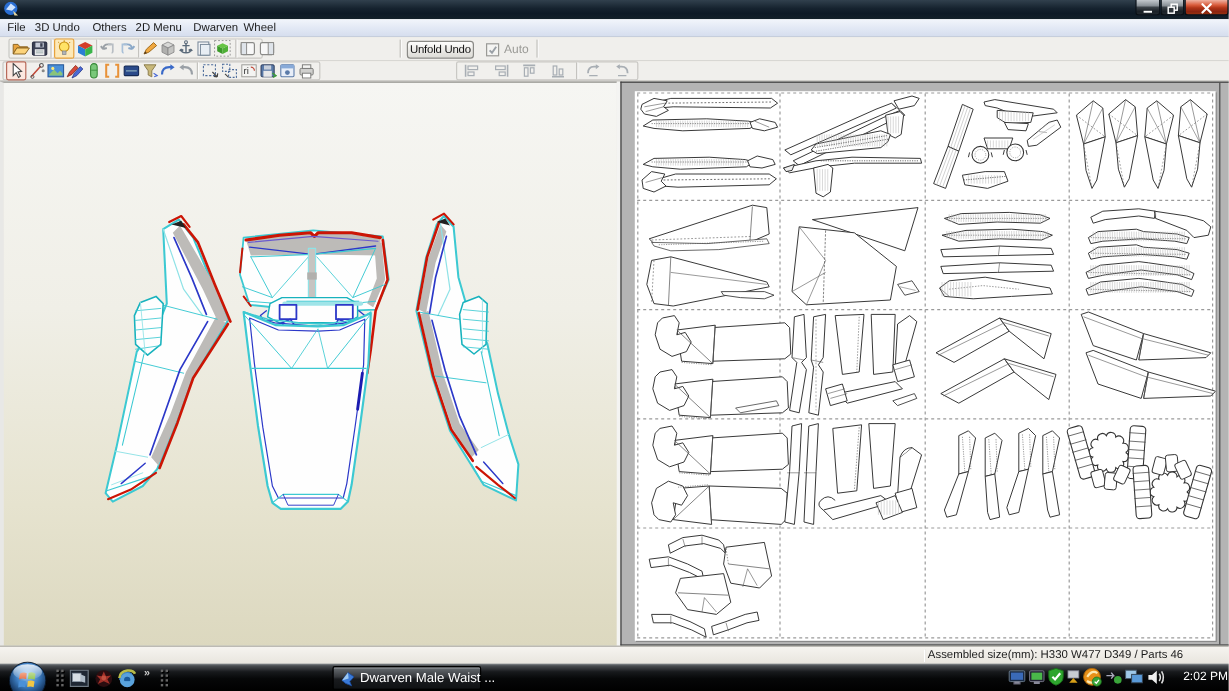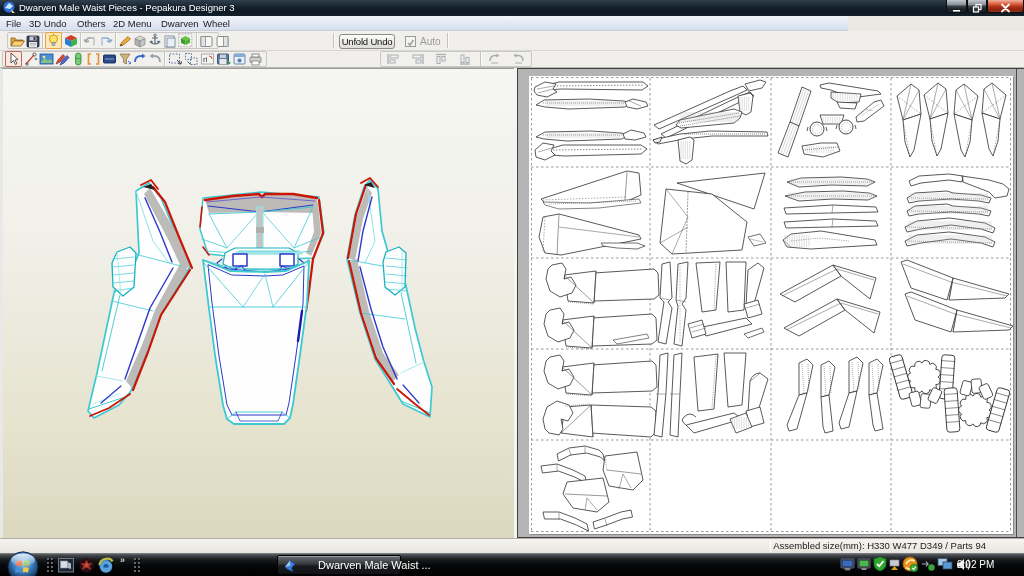--- a/index.html
+++ b/index.html
@@ -14,21 +14,21 @@
   #app-icon { left:3px; top:1px; width:14px; height:14px; }
   .winbtn { top:0; height:13px; border:1px solid #0a0f14; border-top:none; }
   #btn-min { left:946px; width:21px; border-radius:0 0 3px 3px;
     background:linear-gradient(180deg,#c3c8cd 0%,#8b9298 38%,#3a4147 52%,#1a2026 78%,#22282e 100%); }
   #btn-max { left:967px; width:20px; border-radius:0 0 3px 3px;
     background:linear-gradient(180deg,#c3c8cd 0%,#8b9298 38%,#3a4147 52%,#1a2026 78%,#22282e 100%); }
   #btn-close { left:987px; width:37px; border-radius:0 0 3px 3px;
     background:linear-gradient(180deg,#efb2a2 0%,#d95b3b 35%,#b03418 55%,#8c2410 80%,#97310f 100%); }
 
   
-  #menubar { left:0; top:16px; width:848px; height:15px;
+  #menubar { left:0; top:16px; width:1024px; height:15px;
     background:linear-gradient(180deg,#f2f5fb 0%,#e3e9f5 50%,#d6deee 100%);
     border-bottom:1px solid #c6cedc; }
   .menuitem { position:absolute; top:0; font-size:9.5px; line-height:15px; color:#1a1a1a; }
 
   
   #toolbar1 { left:0; top:31px; width:1024px; height:20px; background:#f0efec; border-bottom:1px solid #d8d7d3; }
   #toolbar2 { left:0; top:51px; width:1024px; height:17px; background:#f0efec; border-bottom:1px solid #b9b8b4; }
 
   
   #view3d { left:0; top:68px; width:514px; height:470px;
@@ -47,32 +47,31 @@
   #taskbar { left:0; top:553px; width:1024px; height:23px;
     background:linear-gradient(180deg,#8a8f93 0%,#494d51 8%,#17191c 30%,#060708 55%,#000 100%); }
   .taskbtn { position:absolute; top:2px; height:20px; border-radius:2px; color:#fff; font-size:11px; }
   #btn-zune { left:148px; width:125px;
     background:linear-gradient(180deg,#4e5357 0%,#212428 45%,#0c0e10 55%,#040506 100%);
     border:1px solid #000; box-shadow:inset 0 1px 0 rgba(255,255,255,.25); }
   #btn-dwarven { left:277px; width:124px;
     background:linear-gradient(180deg,#6a6f74 0%,#35383c 45%,#191b1e 55%,#101214 100%);
     border:1px solid #000; box-shadow:inset 0 1px 0 rgba(255,255,255,.35); }
   .tbtext { position:absolute; top:3px; white-space:nowrap; overflow:hidden; }
-  #clock { position:absolute; left:957px; top:6px; color:#fff; font-size:10px; }
+  #clock { position:absolute; left:986px; top:6px; color:#fff; font-size:10px; }
 </style>
 </head>
 <body>
 <div id="screen">
   <div id="titlebar" class="abs">
     <svg id="app-icon" class="abs" viewBox="0 0 14 14">
       <circle cx="6" cy="6" r="5.5" fill="#2a6fd4"></circle>
       <path d="M2 7 L6 2 L10 5 L7 8 Z" fill="#cfe4ff"></path>
       <path d="M8 8 L12 12 L9 12 Z" fill="#e8d9a0"></path>
     </svg>
-    <div id="title-text" class="abs">Dwarven Male Waist Pieces - Pepakura Designer 3</div>
     <div id="btn-min" class="abs winbtn"><svg width="19" height="11" viewBox="0 0 19 11">
           <rect x="6" y="7" width="7" height="1.6" fill="#fff"></rect>
         </svg></div>
     <div id="btn-max" class="abs winbtn"><svg width="18" height="11" viewBox="0 0 18 11">
           <rect x="8" y="1.5" width="5" height="5" fill="none" stroke="#fff" stroke-width="1.2"></rect>
           <rect x="5.5" y="4" width="5" height="5" fill="#30363c" stroke="#fff" stroke-width="1.2"></rect>
         </svg></div>
     <div id="btn-close" class="abs winbtn"><svg width="35" height="11" viewBox="0 0 35 11">
           <path d="M14,1.5 L21,8.5 M21,1.5 L14,8.5" stroke="#fff" stroke-width="1.8" stroke-linecap="round"></path>
         </svg></div>
@@ -1098,21 +1097,21 @@
             <path d="M30.0,73.0 L30.0,80.0" fill="none" stroke="#555" stroke-width="0.5"></path>
             <path d="M64.0,82.0 L76.0,78.0 L92.0,72.0 L102.0,70.0 L103.5,77.0 L93.5,79.0 L77.5,85.0 L65.5,89.0 Z" fill="white" stroke="#303030" stroke-width="0.8" stroke-linejoin="round"></path>
             <path d="M76.0,79.0 L78.0,86.0" fill="none" stroke="#555" stroke-width="0.5"></path>
           </g>
         </svg>
       </div>
   </div>
 
   <div id="statusbar" class="abs">
     <div style="position:absolute;left:770px;top:2px;width:1px;height:11px;background:#c0beb8;border-right:1px solid #fff"></div>
-      <span style="position:absolute;right:38px;top:1px">Assembled size(mm): H330 W477 D349 / Parts 94</span>
+      <span style="position:absolute;right:38px;top:1px">Assembled size(mm): H330 W477 D349 / Parts 46</span>
   </div>
 
   <div id="taskbar" class="abs">
       <div style="position:absolute;left:7px;top:-2px;width:32px;height:32px"><svg width="32" height="32" viewBox="0 0 32 32" style="">
           <defs>
 <radialGradient id="orbg" cx="50%" cy="35%" r="70%">
 <stop offset="0%" stop-color="#9ecbf2"></stop>
               <stop offset="45%" stop-color="#3d7ec2"></stop>
               <stop offset="80%" stop-color="#173a66"></stop>
               <stop offset="100%" stop-color="#0c2038"></stop>
@@ -1199,17 +1198,17 @@
         </svg></div>
       <div style="position:absolute;left:955px;top:3px;width:17px;height:17px"><svg width="17" height="17" viewBox="0 0 17 17" style="">
           <path d="M2,6.5 h3 l4,-3.5 v11 l-4,-3.5 h-3 Z" fill="#eee"></path>
           <path d="M11,5.5 Q13,8.5 11,11.5 M13,3.5 Q16,8.5 13,13.5" fill="none" stroke="#ddd" stroke-width="1.3"></path>
         </svg></div>
     <div id="btn-dwarven" class="taskbtn">
         <svg width="14" height="14" viewBox="0 0 14 14" style="position:absolute;left:5px;top:3px">
           <path d="M2,8 L7,1.5 L12,5 L8.5,9 L10,12.5 L5,10.5 Z" fill="#3a7ad8" stroke="#1a4a9a" stroke-width="0.7"></path>
           <path d="M2,8 L7,1.5 L7.5,6.5 Z" fill="#9ec8f0"></path>
         </svg>
-        <span class="tbtext" style="left:40px">Dwarven Male Waist ...</span>
+        <span class="tbtext" style="left:22px">Dwarven Male Waist ...</span>
       </div>
     <div id="clock">2:02 PM</div>
   </div>
 </div>
 
 </body></html>

